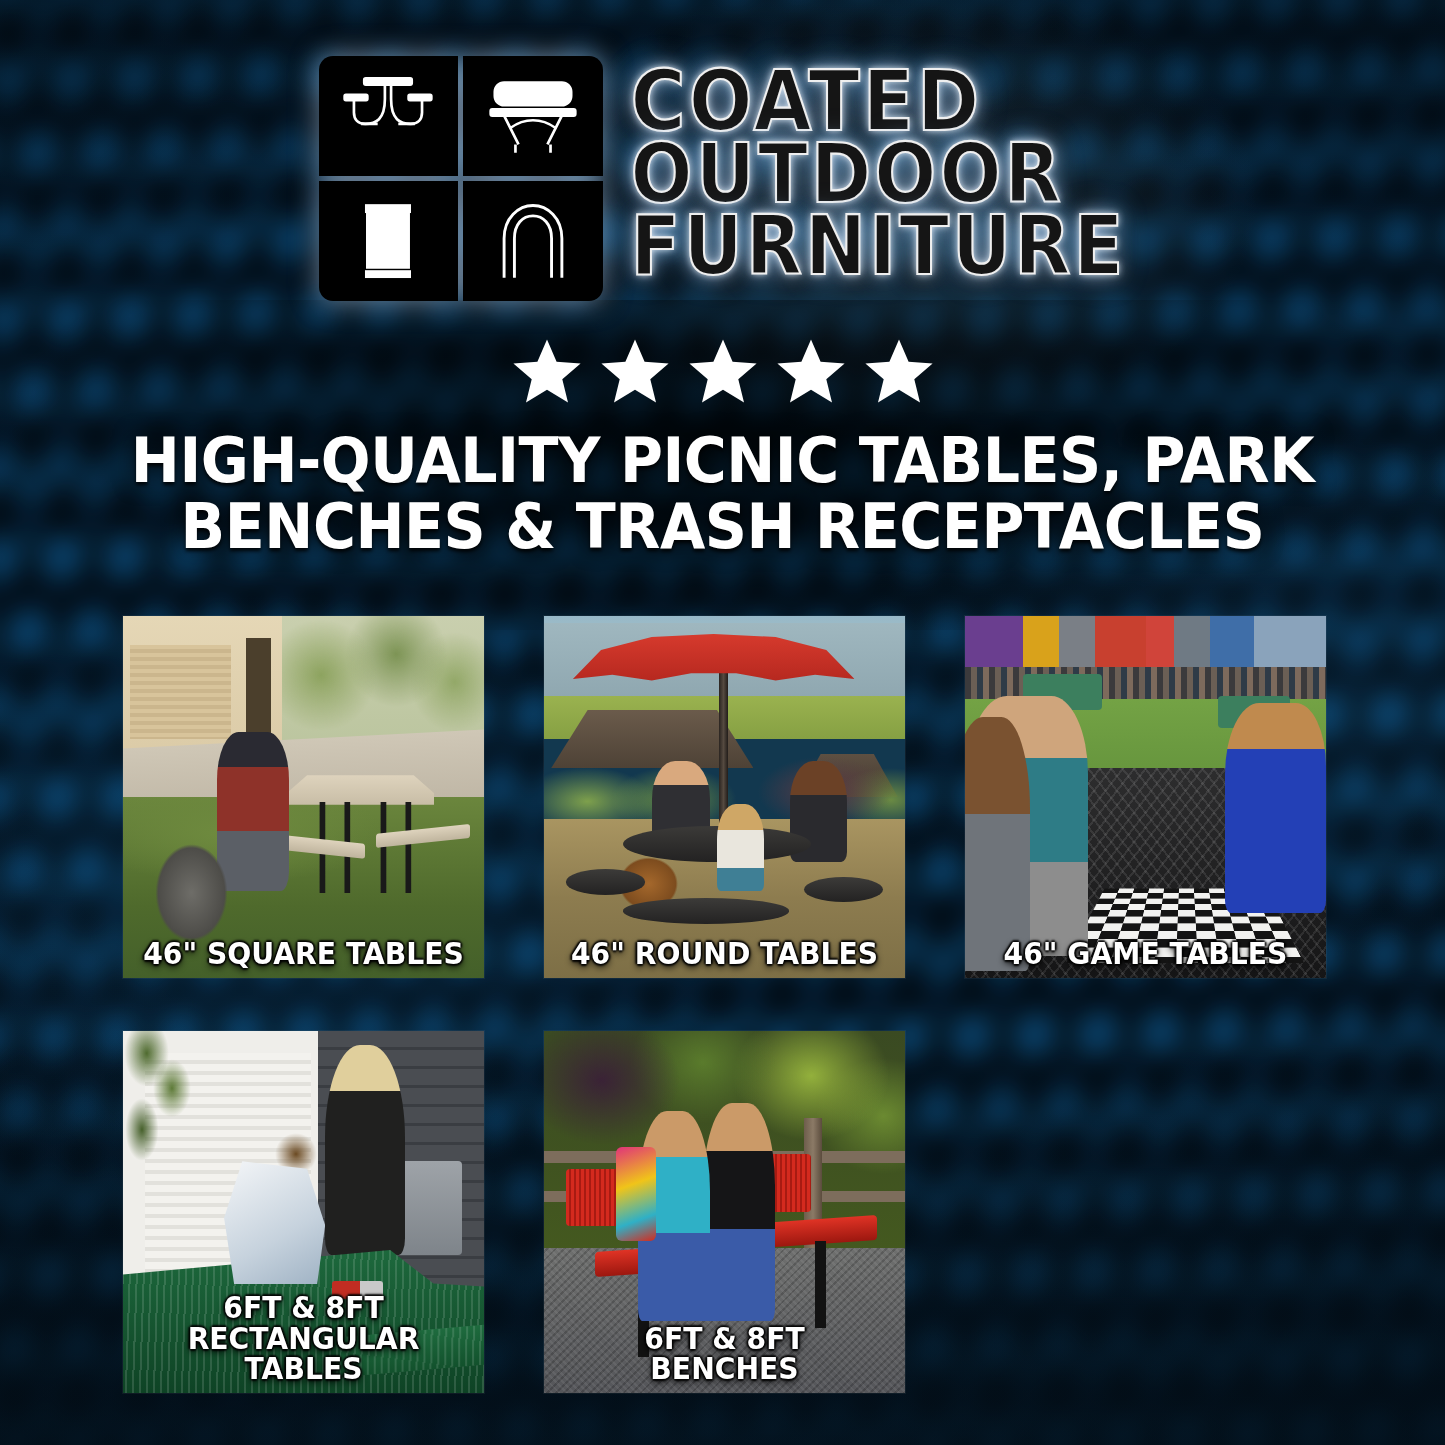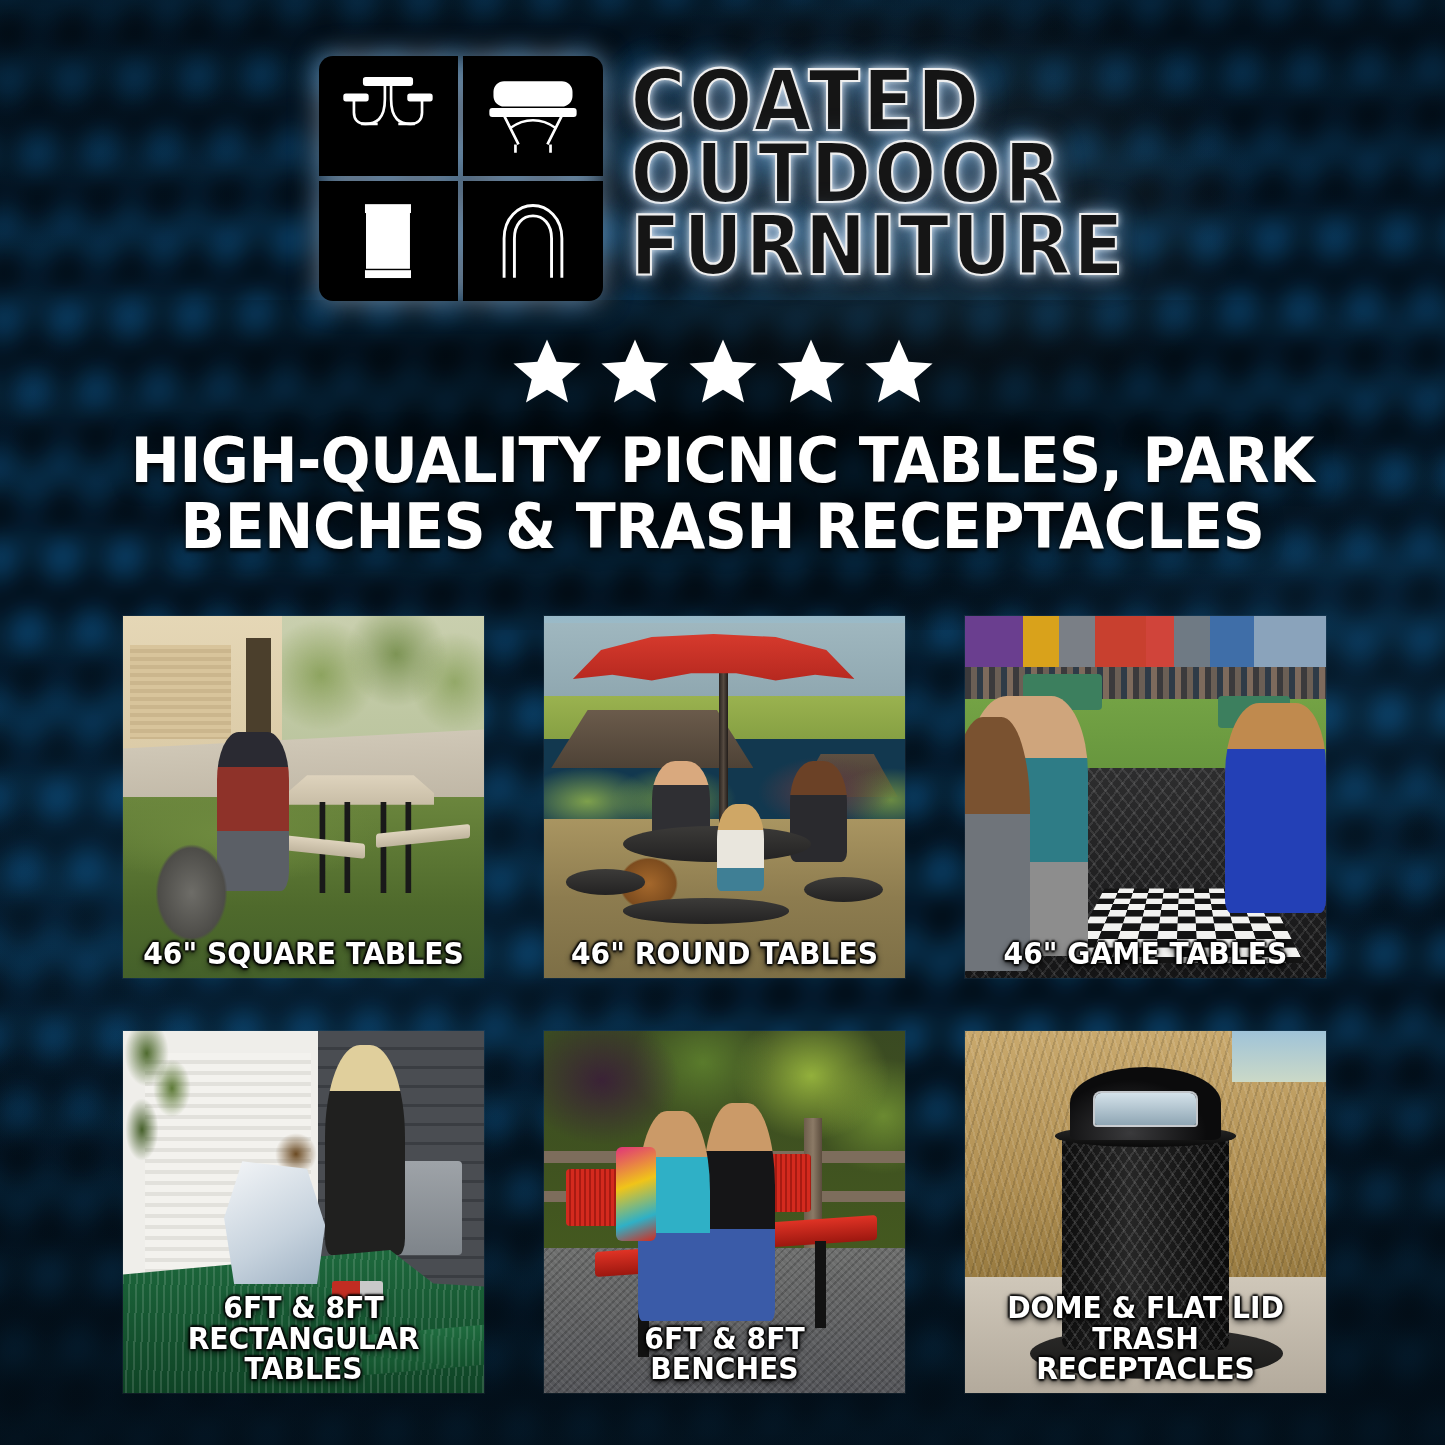--- a/index.html
+++ b/index.html
@@ -544,31 +544,15 @@
         <div class="t5-boy2"></div>
         <div class="t5-boy1"></div>
         <div class="t5-pack"></div>
       </div>
       <div class="caption">
         <span class="cl">6FT &amp; 8FT</span>
         <span class="cl">BENCHES</span>
       </div>
     </div>
 
-    <div class="tile">
-      <div class="scene">
-        <div class="t6-grass"></div>
-        <div class="t6-sky"></div>
-        <div class="t6-walk"></div>
-        <div class="t6-pad"></div>
-        <div class="t6-can"></div>
-        <div class="t6-rim"></div>
-        <div class="t6-dome"></div>
-        <div class="t6-open"></div>
-      </div>
-      <div class="caption">
-        <span class="cl">DOME &amp; FLAT LID</span>
-        <span class="cl">TRASH RECEPTACLES</span>
-      </div>
-    </div>
 
   </div>
 </div>
 
 </body></html>

